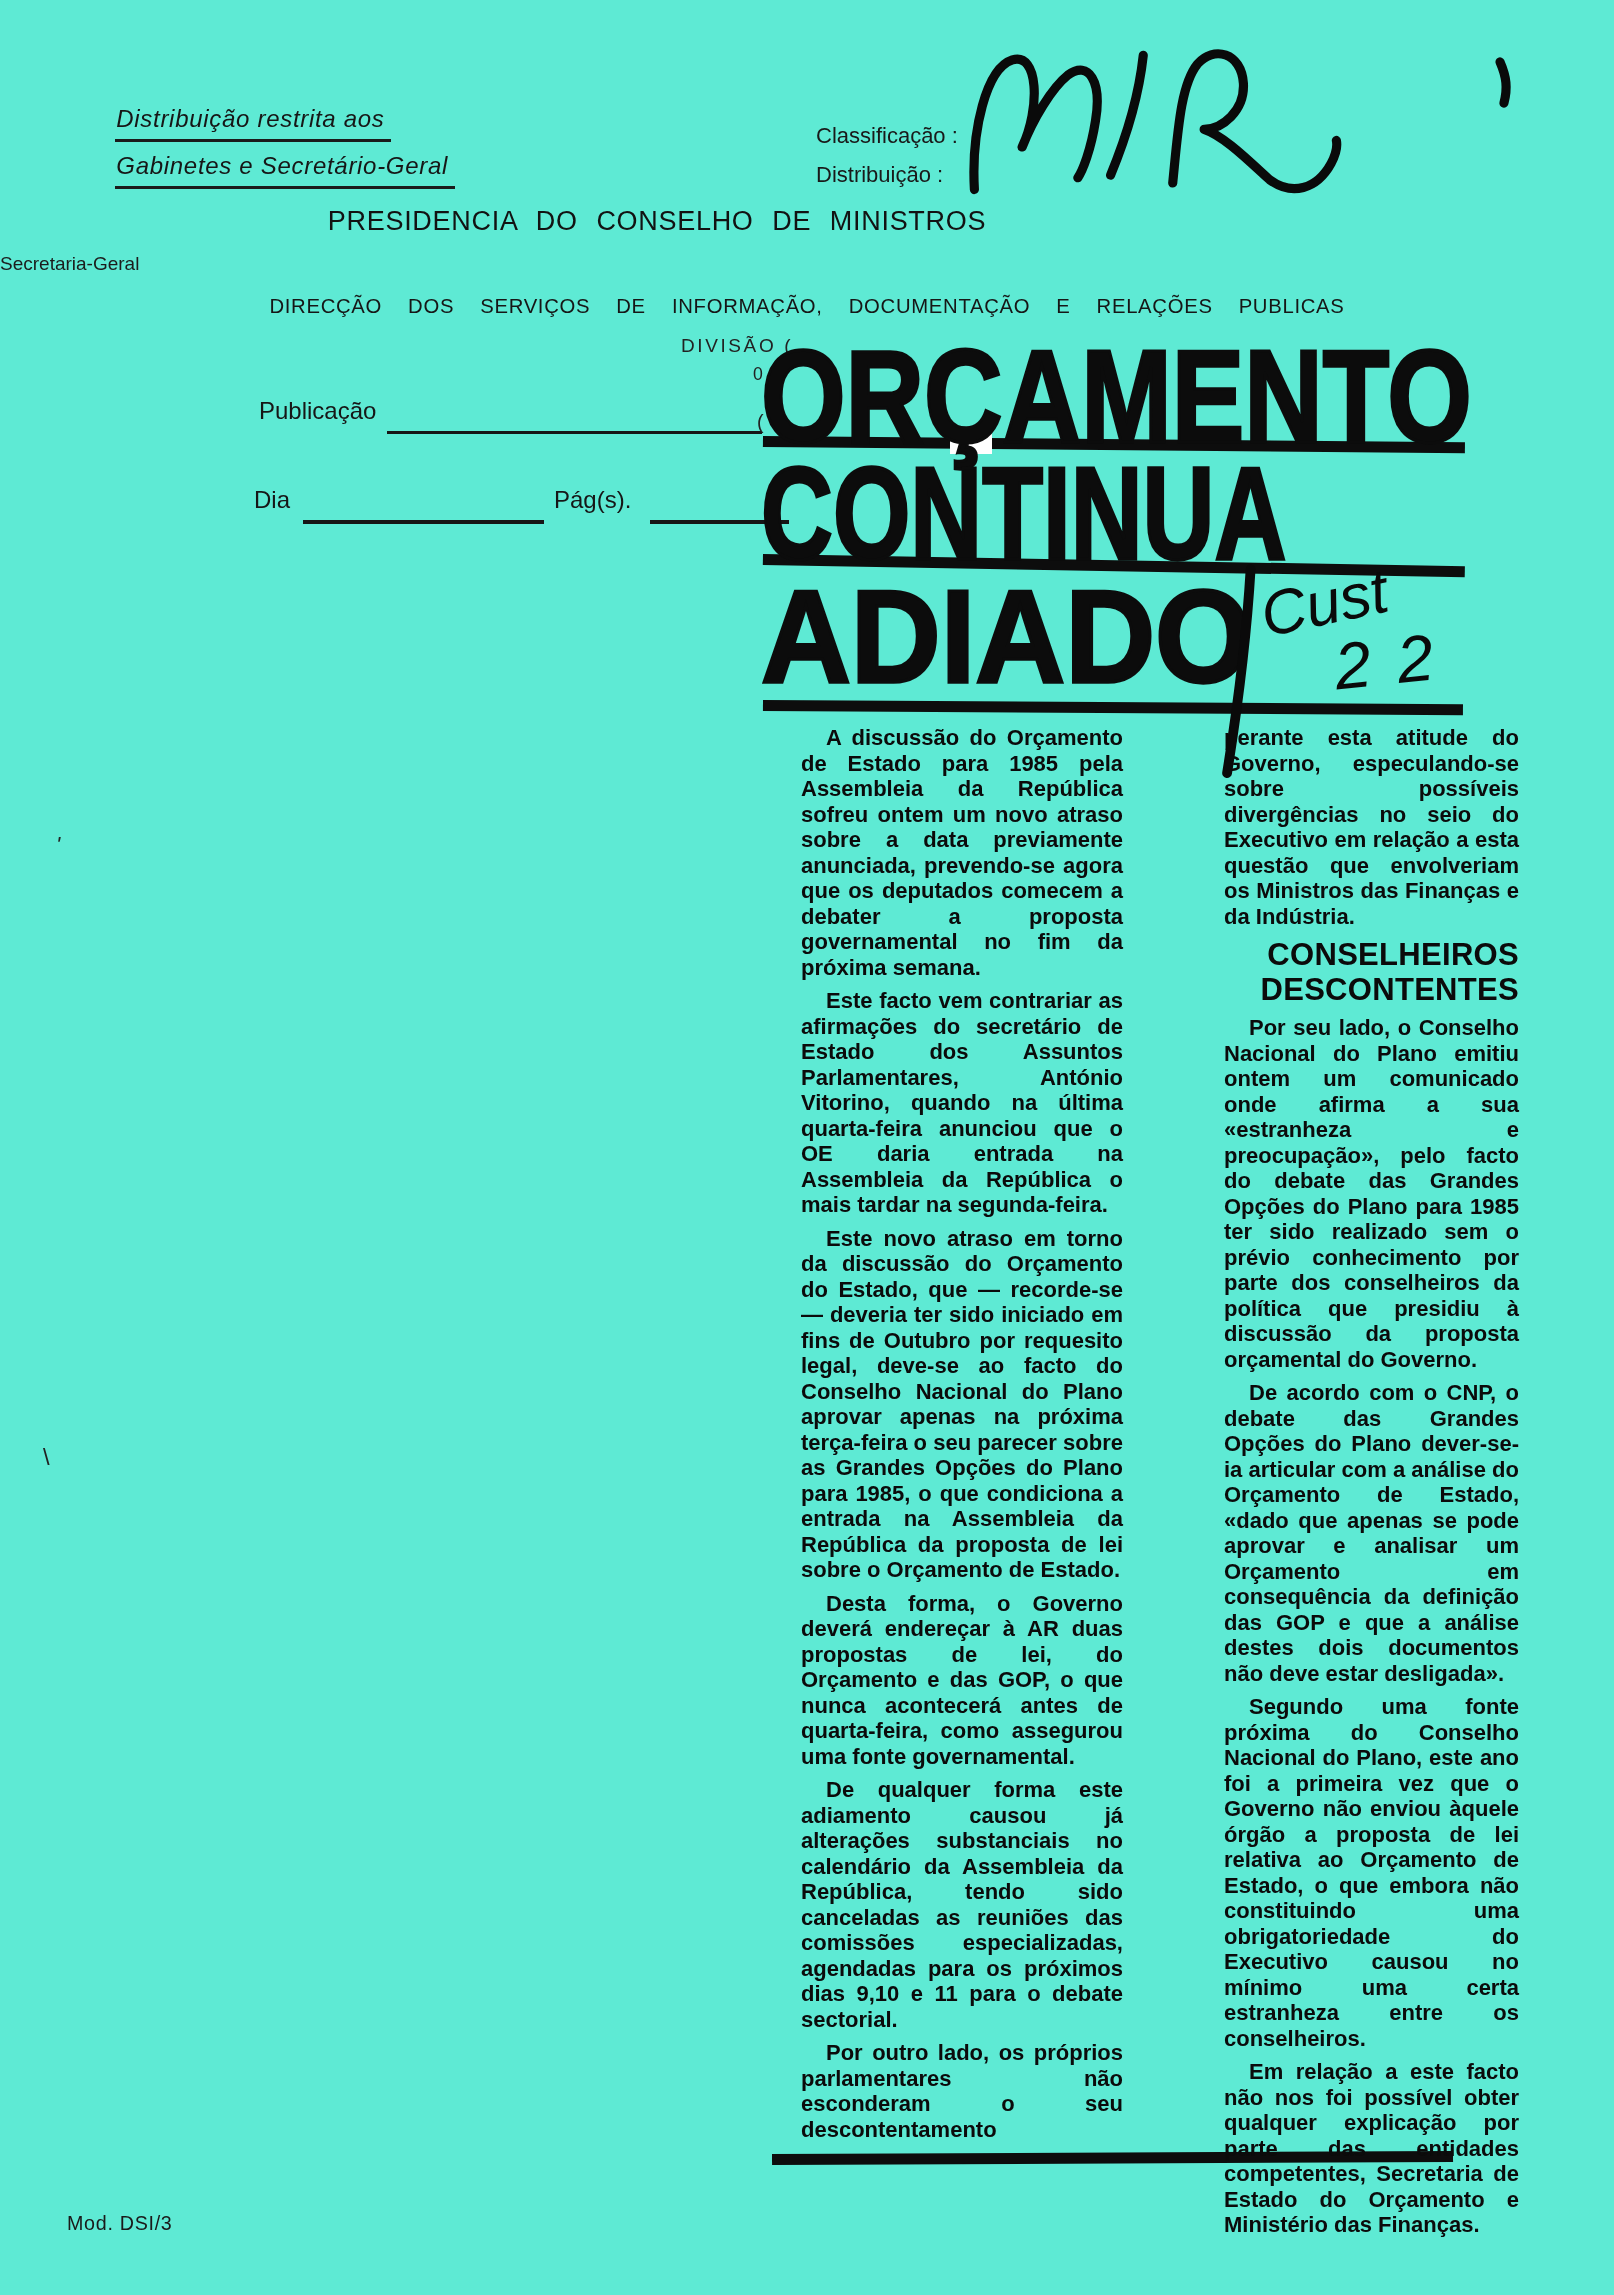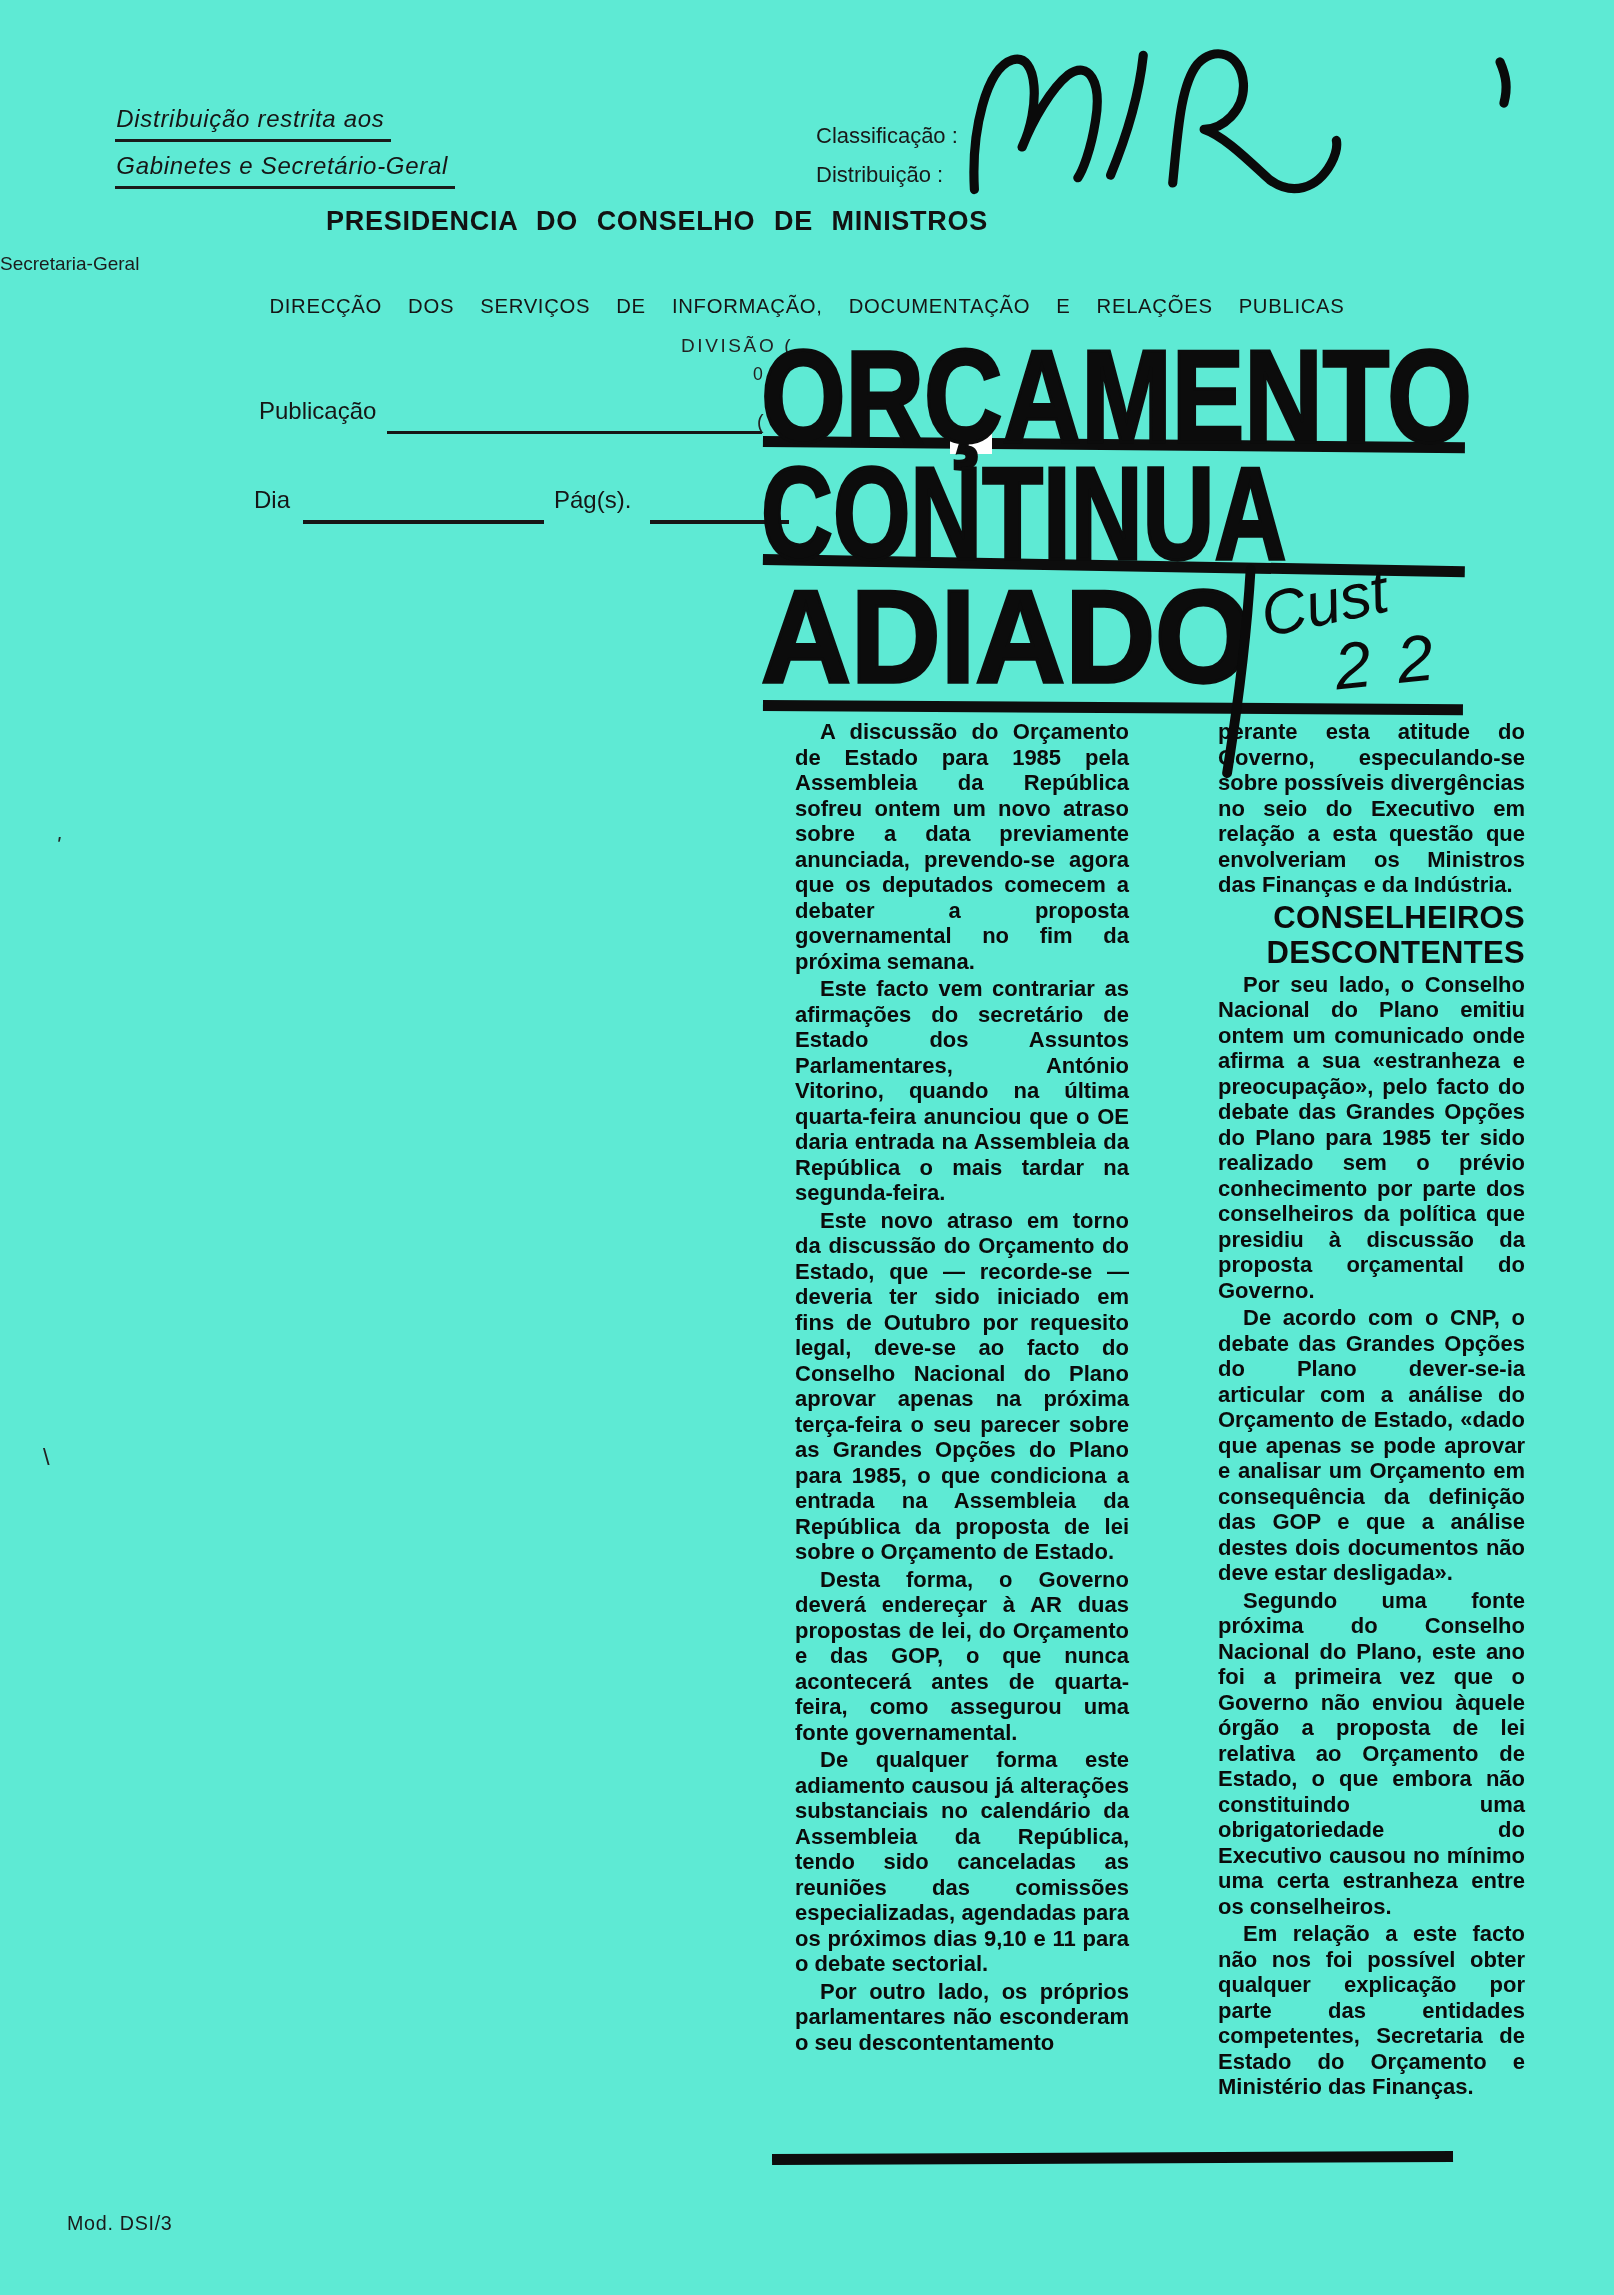--- a/index.html
+++ b/index.html
@@ -4,37 +4,37 @@
 <style>
   html,body{margin:0;padding:0;background:#e8e8e8}
   .page{position:relative;width:1614px;height:2295px;background:#5eead4;
         font-family:"Liberation Sans",sans-serif;color:#101010;overflow:hidden}
   .abs{position:absolute}
   
   .restricted{left:115px;top:105px;font-style:italic;font-size:24px;letter-spacing:0.7px;color:#161616}
   .restricted .rline{border-bottom:3.3px solid #1b1b1b;padding:0 6.6px 5.9px 1.3px;margin-bottom:10.5px;width:max-content}
   .classify{font-size:22px;color:#191919}
   
-  .orgtitle{left:0;top:206px;width:1314px;text-align:center;font-weight:bold;font-size:27px;
+  .orgtitle{left:0;top:206px;width:1314px;text-align:center;font-weight:normal;font-size:27px;
             letter-spacing:0.7px;word-spacing:10.5px;color:#121212}
   .orgsub{left:0;top:253px;width:1614px;font-size:19px;color:#1c1c1c}
   .orgdept{left:0;top:295px;width:1614px;text-align:center;font-weight:normal;font-size:20.3px;
            word-spacing:19.7px;letter-spacing:0.7px;color:#161616}
   .division{left:681px;top:335px;font-size:19px;letter-spacing:2.6px;color:#222}
   
   .flabel{font-size:24px;color:#161616}
   .fline{background:#161616;height:3.3px}
   
   .headline{font-weight:bold;line-height:1;white-space:nowrap;transform-origin:left top;
             color:#0c0c0c;-webkit-text-stroke:3.3px #0c0c0c;font-size:131px;z-index:3}
   .rule{background:#0d0d0d;transform-origin:left top;z-index:1}
   .notch{background:#ffffff;z-index:2}
   
   .col{font-size:22px;line-height:25.5px;font-weight:bold;text-align:justify;color:#0b0b0b;z-index:2}
-  .col p{margin:2px;text-indent:25px}
+  .col p{margin:8px;text-indent:25px}
   .col p.noindent{text-indent:0}
   .subhead{font-size:31px;line-height:35px;font-weight:bold;margin:52px 0 41px 0;
            text-indent:0;letter-spacing:0.3px;text-align:right}
   .mod{left:67px;top:2212px;font-size:19.7px;letter-spacing:0.7px;color:#1a1a1a}
   .mark{color:#222}
   svg{overflow:visible}
 </style>
 </head>
 <body>
 

